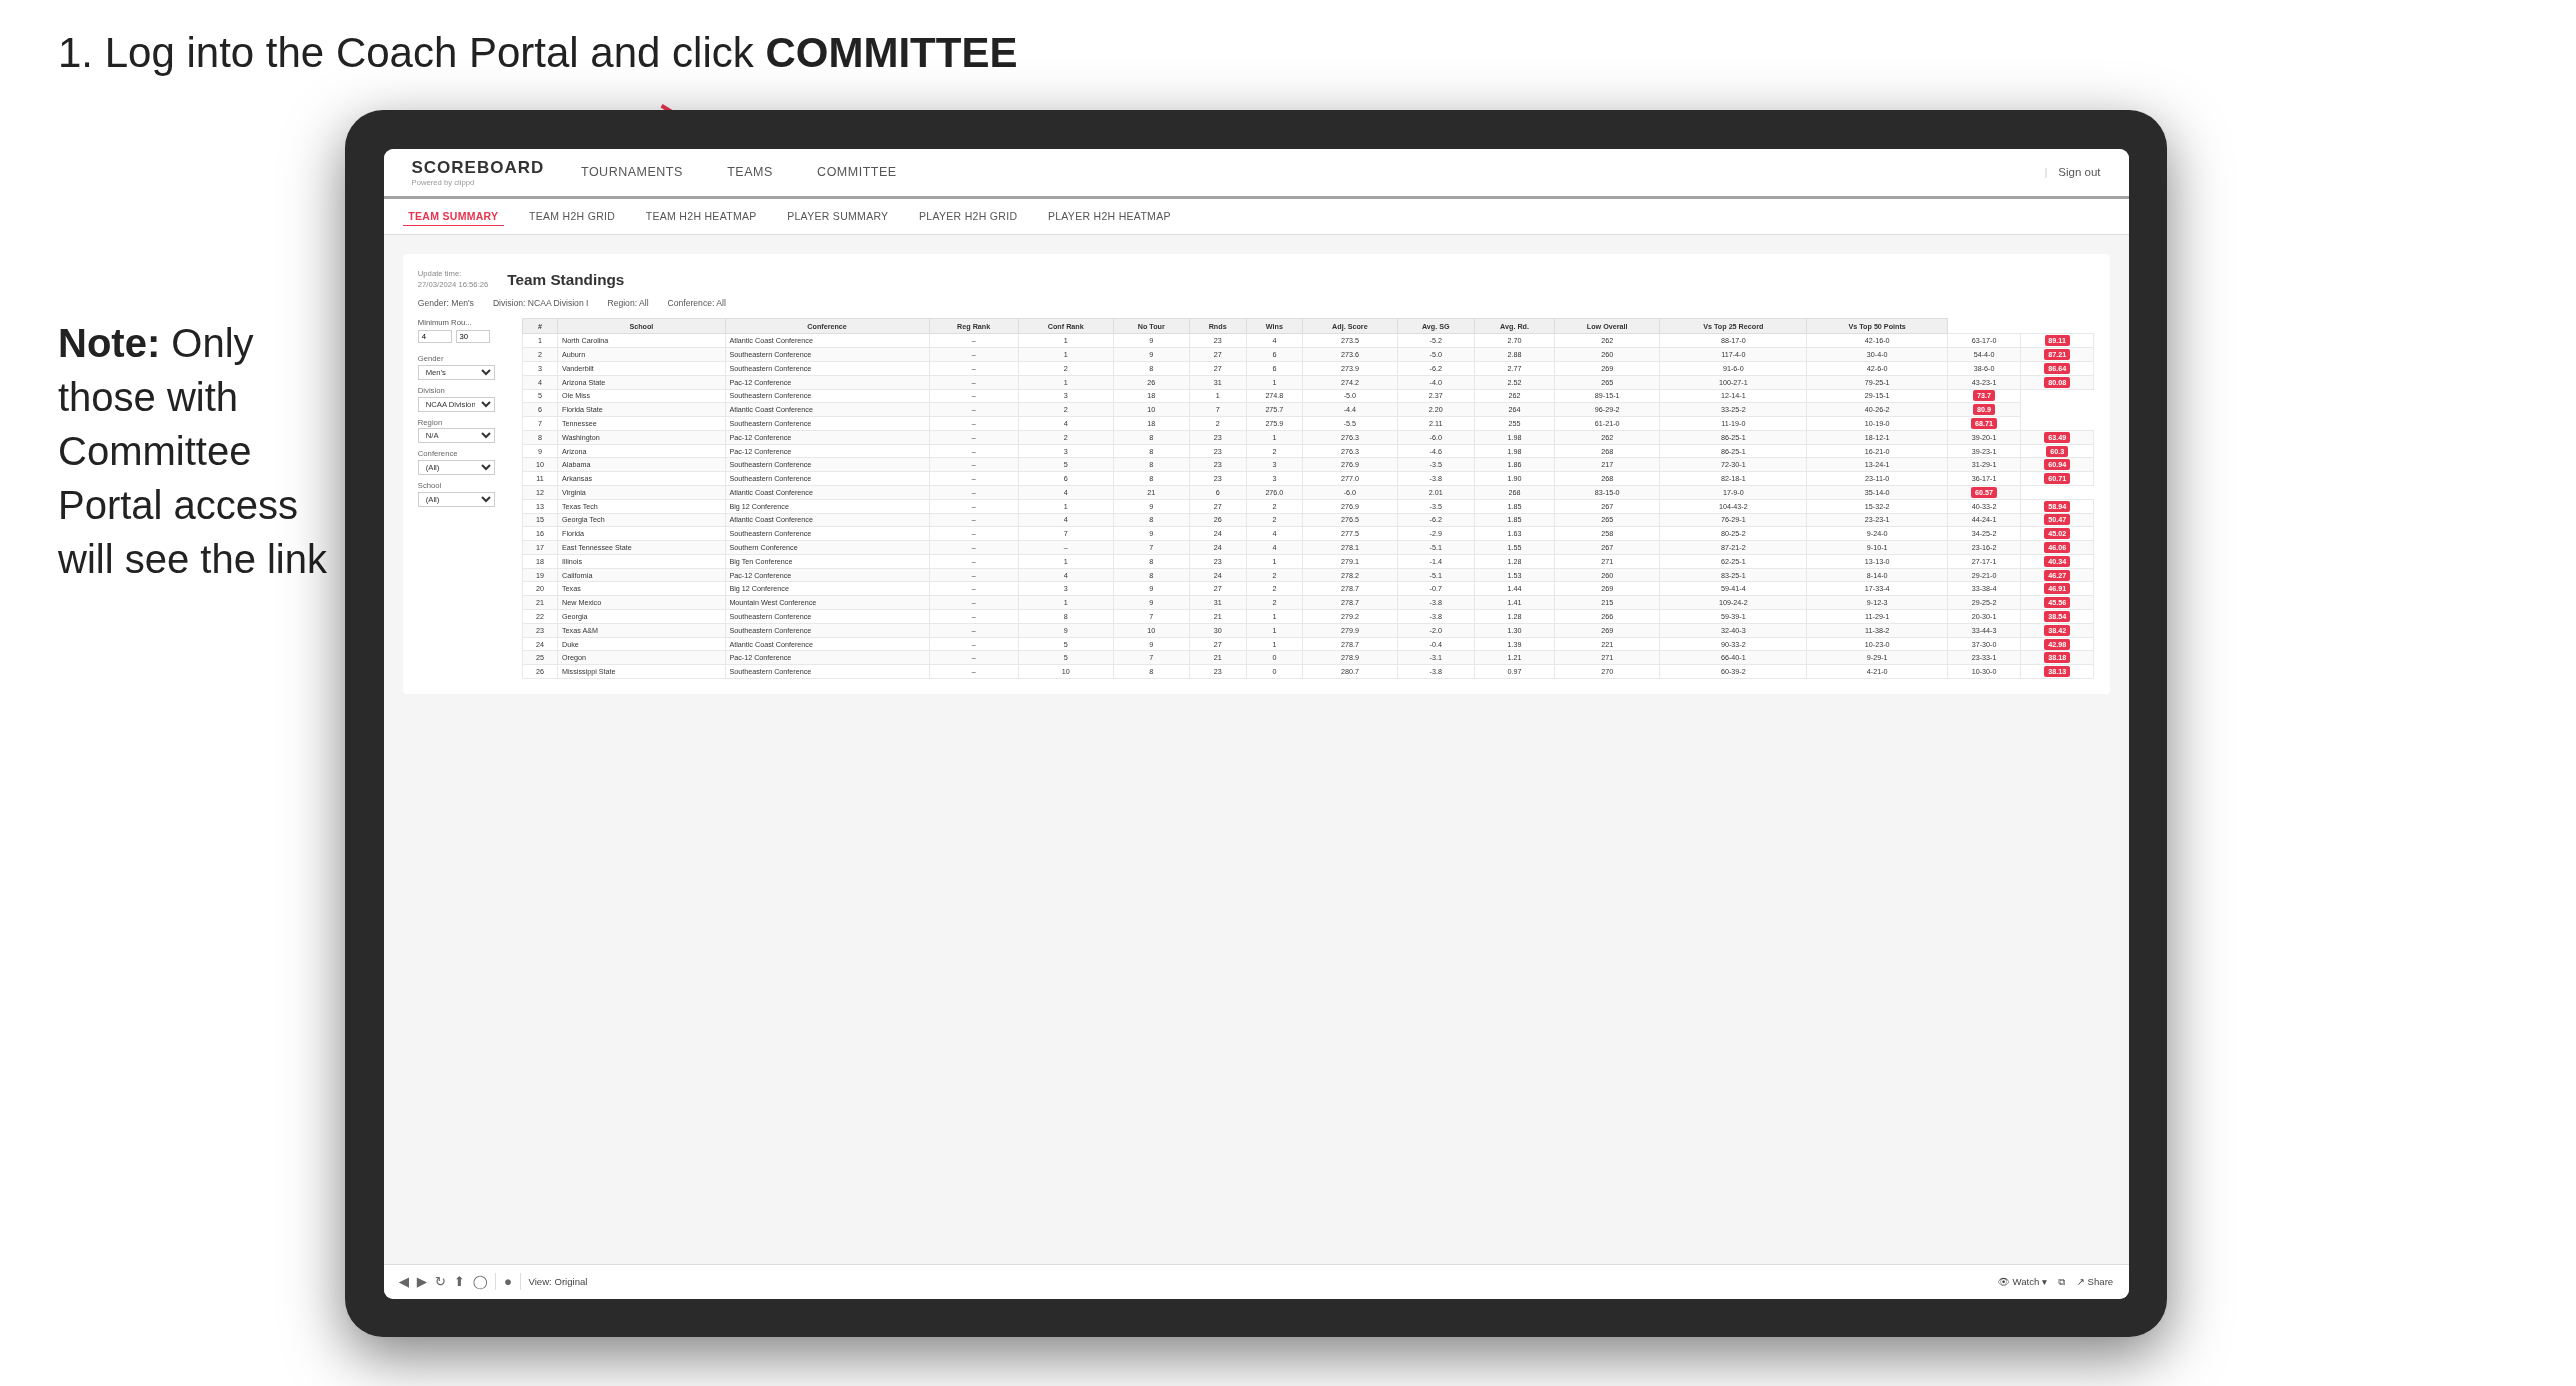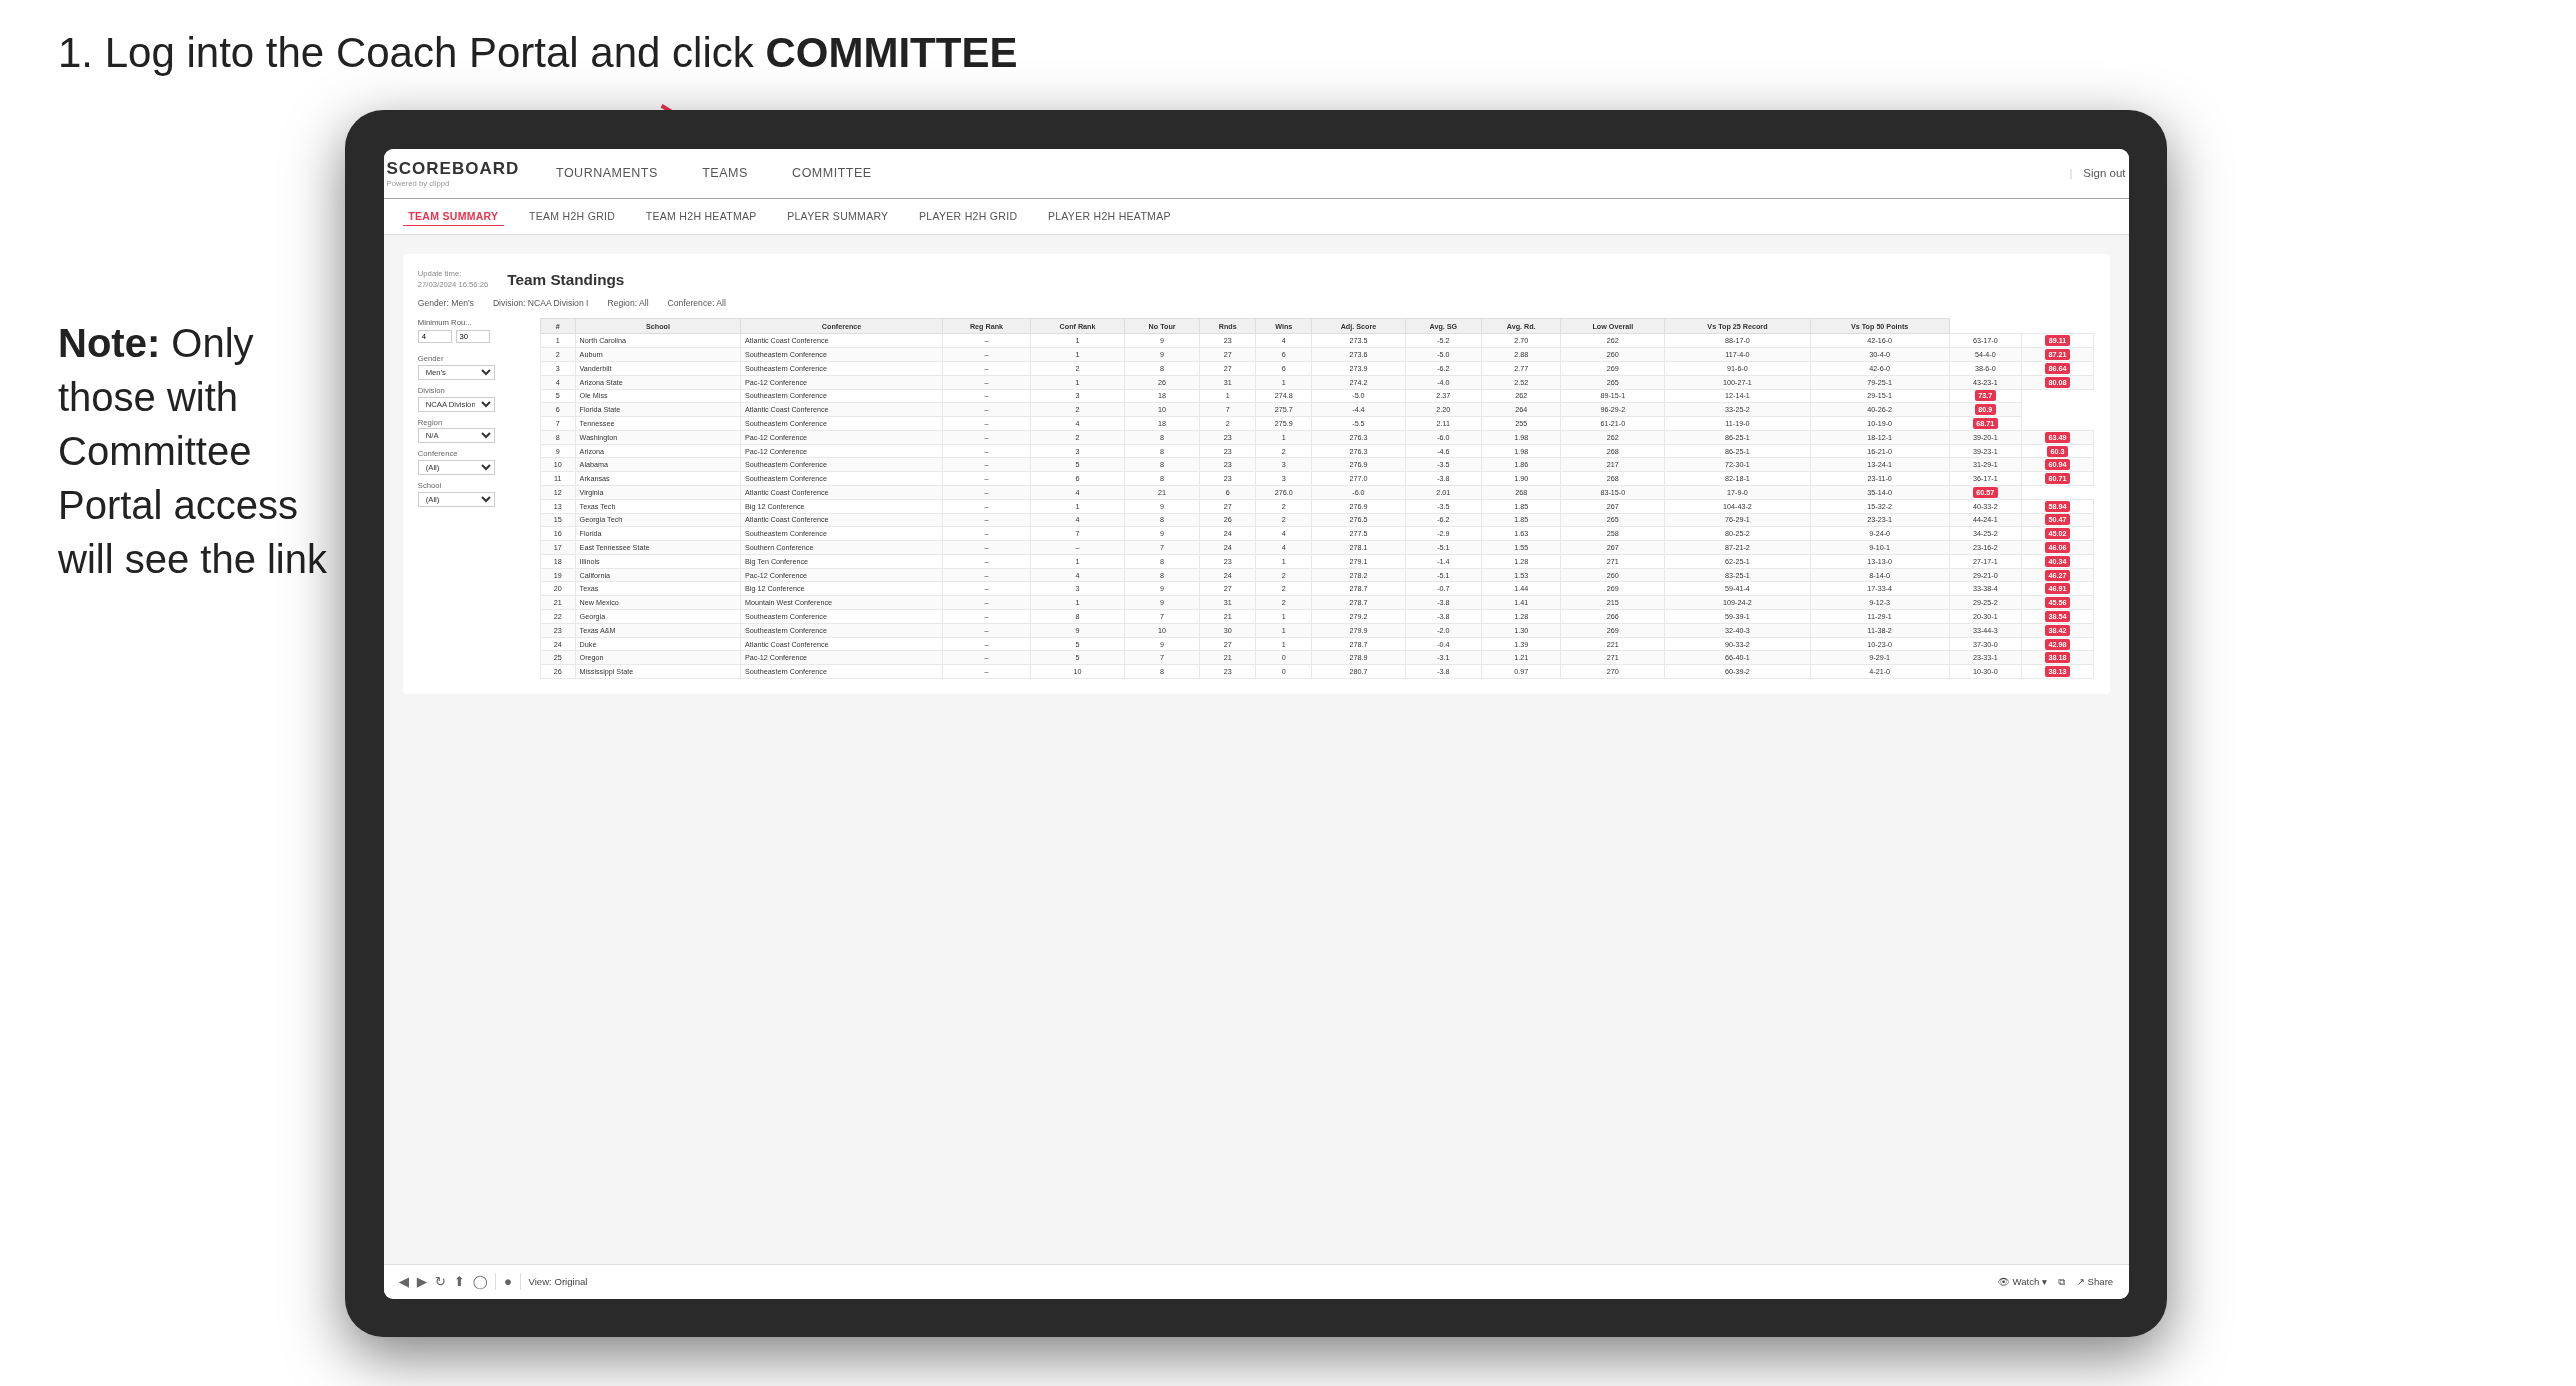--- a/index.html
+++ b/index.html
@@ -70,25 +70,25 @@
       background: #f0f0f0;
       border-radius: 9.6px;
       overflow: hidden;
       display: flex;
       flex-direction: column;
     }
 
     
     .top-nav {
       background: #ffffff;
-      border-bottom: 1px solid #a3a3a3;
+      border-bottom: 3px solid #a3a3a3;
       height: 50px;
       display: flex;
       align-items: center;
-      padding: 0 3px;
+      padding: 0 28px;
       flex-shrink: 0;
     }
     .logo-area {
       display: flex;
       flex-direction: column;
       margin-right: 29px;
     }
     .logo-text {
       font-size: 17px;
       font-weight: bold;
@@ -232,21 +232,21 @@
       align-items: center;
     }
 
     
     .data-table-wrap {
       flex: 1;
       overflow: auto;
     }
     .layout-row {
       display: flex;
-      gap: 26px;
+      gap: 8px;
     }
 
     table.standings-table {
       border-collapse: collapse;
       font-size: 8.1px;
       width: 100%;
     }
     table.standings-table th {
       background: #f0f0f0;
       border: 1px solid #ddd;

